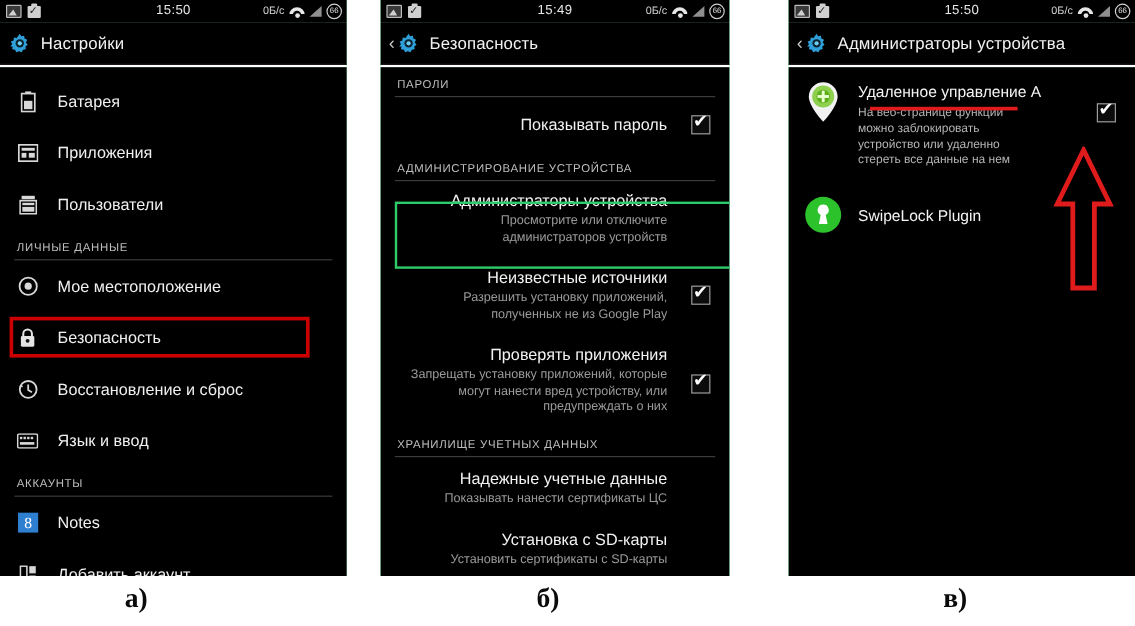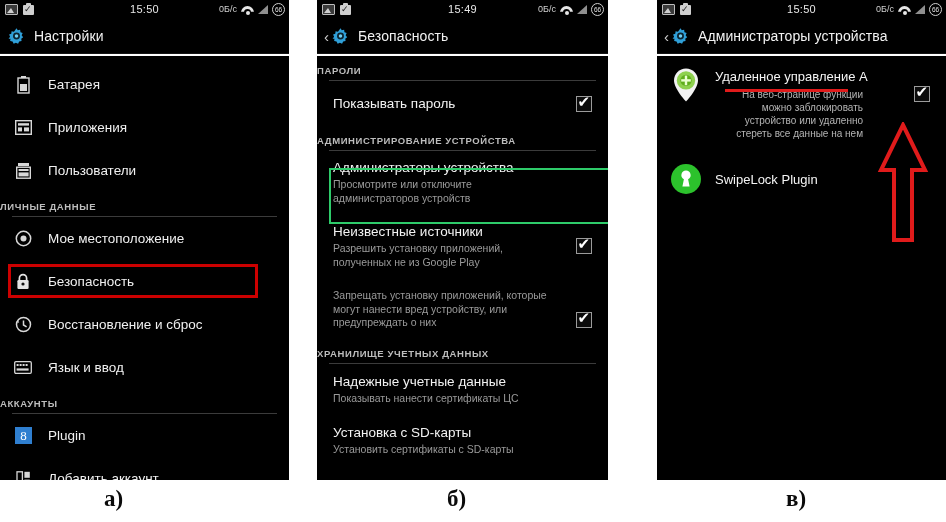--- a/index.html
+++ b/index.html
@@ -148,23 +148,23 @@
   
   .listbody {
     background: #000000;
     height: 425px;
     position: relative;
     overflow: hidden;
   }
   .sect-header {
     color: #bdbdbd;
     font-size: 9.5px;
-    font-weight: bold;
+    font-weight: normal;
     letter-spacing: 0.6px;
-    padding: 9px 0 4px 0;
+    padding: 9px 0 4px 14px;
   }
   .sect-rule {
     height: 1px;
     background: #3b3b3b;
     margin: 0 12px 0 12px;
   }
 
   
   .srow {
     display: flex; align-items: center;
@@ -188,20 +188,21 @@
     width: 250px; height: 34px;
     border: 3px solid #cc0000;
     box-sizing: border-box;
     pointer-events: none;
   }
 
   
   .trow {
     padding: 9px 52px 9px 16px;
     position: relative;
+    text-align: right;
   }
   .trow .t1 {
     color: #f2f2f2;
     font-size: 13.5px;
     line-height: 17px;
   }
   .trow .t2 {
     color: #9a9a9a;
     font-size: 10.5px;
     line-height: 13.5px;
@@ -409,21 +410,21 @@
       <div class="sect-header">АККАУНТЫ</div>
       <div class="sect-rule"></div>
 
       <div class="srow">
         <span class="ic">
           <svg width="17" height="17" viewBox="0 0 17 17">
               <rect width="17" height="17" fill="#2f7fd0"></rect>
               <text x="8.5" y="13" font-size="13" font-family="Liberation Serif, serif" fill="#ffffff" text-anchor="middle">8</text>
             </svg>
         </span>
-        <span class="lbl">Plugin</span>
+        <span class="lbl">Notes</span>
       </div>
 
       <div class="srow">
         <span class="ic">
           <svg width="15" height="16" viewBox="0 0 15 16">
               <rect x="1" y="0.8" width="5.4" height="14.4" fill="none" stroke="#d8d8d8" stroke-width="1.3"></rect>
               <rect x="8.4" y="0.8" width="5.4" height="6" fill="#d8d8d8"></rect>
               <rect x="8.4" y="8.6" width="5.4" height="6.6" fill="#d8d8d8"></rect>
             </svg>
         </span>
@@ -482,20 +483,21 @@
         <div class="t2">Просмотрите или отключите администраторов устройств</div>
       </div>
 
       <div class="trow">
         <div class="t1">Неизвестные источники</div>
         <div class="t2">Разрешить установку приложений, полученных не из Google Play</div>
         <span class="chk"></span>
       </div>
 
       <div class="trow">
+        <div class="t1">Проверять приложения</div>
         <div class="t2">Запрещать установку приложений, которые могут нанести вред устройству, или предупреждать о них</div>
         <span class="chk" style="top:34px;transform:none;"></span>
       </div>
 
       <div class="sect-header">ХРАНИЛИЩЕ УЧЕТНЫХ ДАННЫХ</div>
       <div class="sect-rule"></div>
 
       <div class="trow" style="">
         <div class="t1">Надежные учетные данные</div>
         <div class="t2">Показывать нанести сертификаты ЦС</div>
@@ -535,21 +537,21 @@
           <circle cx="12" cy="11.5" r="4.4" fill="#0d2430"></circle>
           <circle cx="12" cy="11.5" r="2.2" fill="#6fd0f5"></circle>
         </svg>
       </span>
       <span class="ab-title">Администраторы устройства</span>
     </div>
     <div class="ab-divider"></div>
 
     <div class="listbody">
 
-      <div class="arow" style="padding-top:12px;text-align:right;">
+      <div class="arow" style="padding-top:12px;">
         <span class="aic">
           <svg width="30" height="36" viewBox="0 0 30 36">
             <path d="M15 1.5C8.4 1.5 3 6.8 3 13.4c0 8.4 12 21 12 21s12-12.6 12-21C27 6.8 21.6 1.5 15 1.5z" fill="#f2f2f2"></path>
             <circle cx="15" cy="13.4" r="9.2" fill="#8fd14f"></circle>
             <circle cx="15" cy="13.4" r="5.6" fill="#5fae1c"></circle>
             <rect x="13.8" y="8.6" width="2.4" height="9.6" fill="#eaffd0"></rect>
             <rect x="10.2" y="12.2" width="9.6" height="2.4" fill="#eaffd0"></rect>
           </svg>
         </span>
         <span class="atxt">

